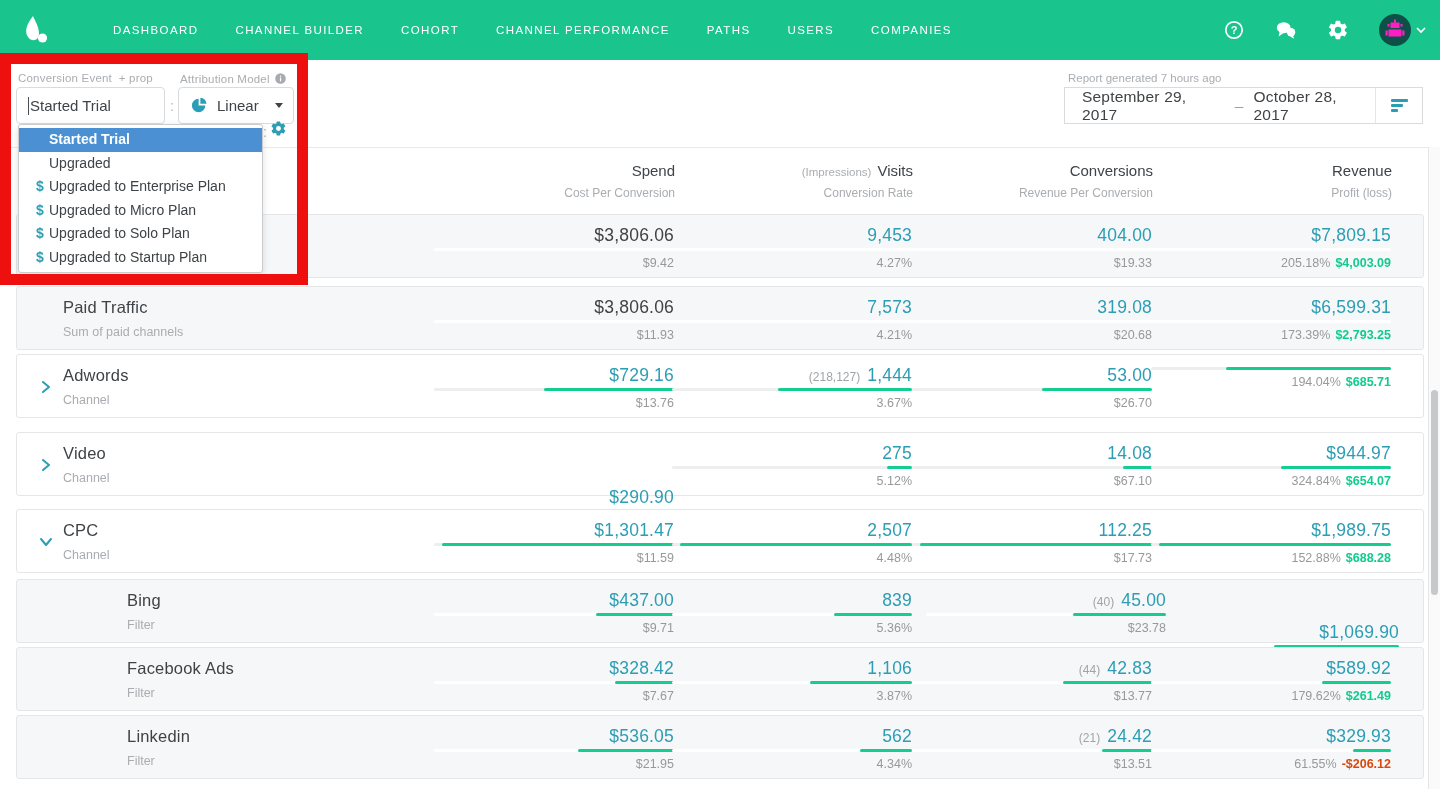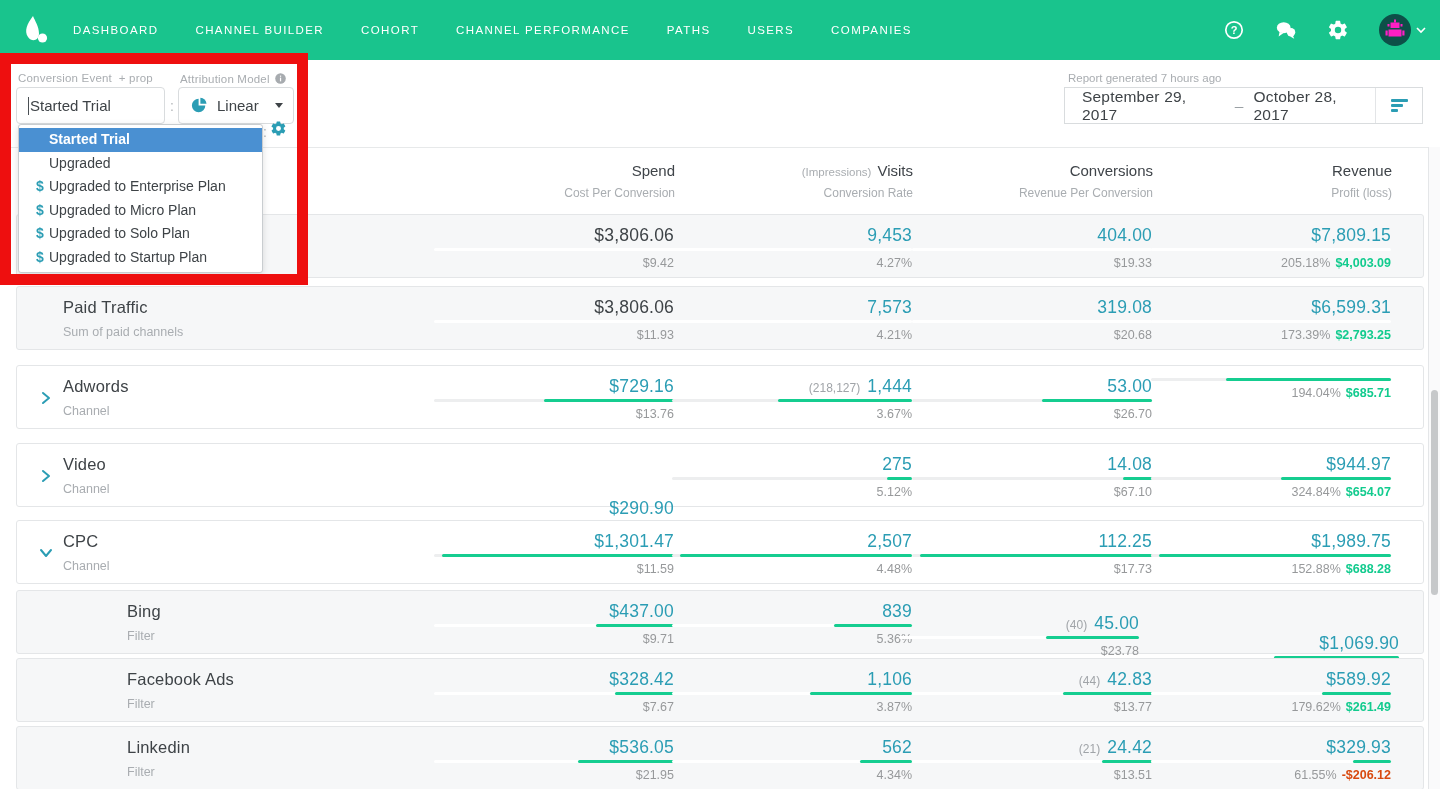--- a/index.html
+++ b/index.html
@@ -3,21 +3,21 @@
 <meta charset="utf-8">
 <style>
   * { box-sizing: border-box; margin: 0; padding: 0; }
   html,body { width:1440px; height:789px; }
   body {
     position: relative; overflow: hidden; background:#fff;
     font-family:"Liberation Sans", sans-serif; color:#3E4347;
   }
   
   .nav { position:absolute; inset:0 0 auto 0; height:60px; background:#19C48D;
-         display:flex; align-items:center; z-index:20; }
+         display:flex; align-items:center; z-index:20;gap:40px; }
   .logo { margin-left:18px; width:36px; height:36px; flex:0 0 auto; }
   .nav-links { display:flex; margin-left:19px; gap:37px; }
   .nav-link { color:#fff; font-size:11.5px; letter-spacing:1.4px; text-decoration:none;
               font-weight:500; white-space:nowrap; cursor:pointer; }
   .nav-right { margin-left:auto; display:flex; align-items:center; gap:30px; margin-right:14px; }
   .nav-icon { width:22px; height:22px; cursor:pointer; }
   .avatar-wrap { display:flex; align-items:center; gap:5px; cursor:pointer; }
   
   .field-label { position:absolute; font-size:11.5px; color:#A9ADB1; letter-spacing:.2px; }
   #ce-label { left:18px; top:72px; }
@@ -228,21 +228,21 @@
           <div class="cell-top"><span>404.00</span></div>
           <div class="track"></div>
           <div class="cell-sub"><span>$19.33</span></div>
         </div>
         <div class="cell" style="right: 32px;">
           <div class="cell-top"><span>$7,809.15</span></div>
           <div class="track"></div>
           <div class="cell-sub"><span>205.18%</span><span class="profit">$4,003.09</span></div>
         </div>
       </div>
-      <div class="row shaded" style="margin-bottom: 15px;">
+      <div class="row shaded" style="margin-bottom: 4px;">
         <div class="row-name">Paid Traffic</div>
         <div class="row-sub">Sum of paid channels</div>
         <div class="cell" style="right: 749px;">
           <div class="cell-top dark"><span>$3,806.06</span></div>
           <div class="track"></div>
           <div class="cell-sub"><span>$11.93</span></div>
         </div>
         <div class="cell" style="right: 511px;">
           <div class="cell-top"><span>7,573</span></div>
           <div class="track"></div>
@@ -373,21 +373,21 @@
           </div>
           <div class="cell-sub"><span>$9.71</span></div>
         </div>
         <div class="cell" style="right: 511px;">
           <div class="cell-top"><span>839</span></div>
           <div class="track">
             <div class="bar" style="width: 78px;"></div>
           </div>
           <div class="cell-sub"><span>5.36%</span></div>
         </div>
-        <div class="cell" style="right: 284px; margin-top: 12px;">
+        <div class="cell" style="right: 257px;">
           <div class="cell-top"><span class="pre">(40)</span><span>45.00</span></div>
           <div class="track">
             <div class="bar" style="width: 93px;"></div>
           </div>
           <div class="cell-sub"><span>$23.78</span></div>
         </div>
         <div class="cell" style="right: 24px; margin-top: 32px;">
           <div class="cell-top"><span>$1,069.90</span></div>
           <div class="track">
             <div class="bar" style="width: 125px;"></div>

